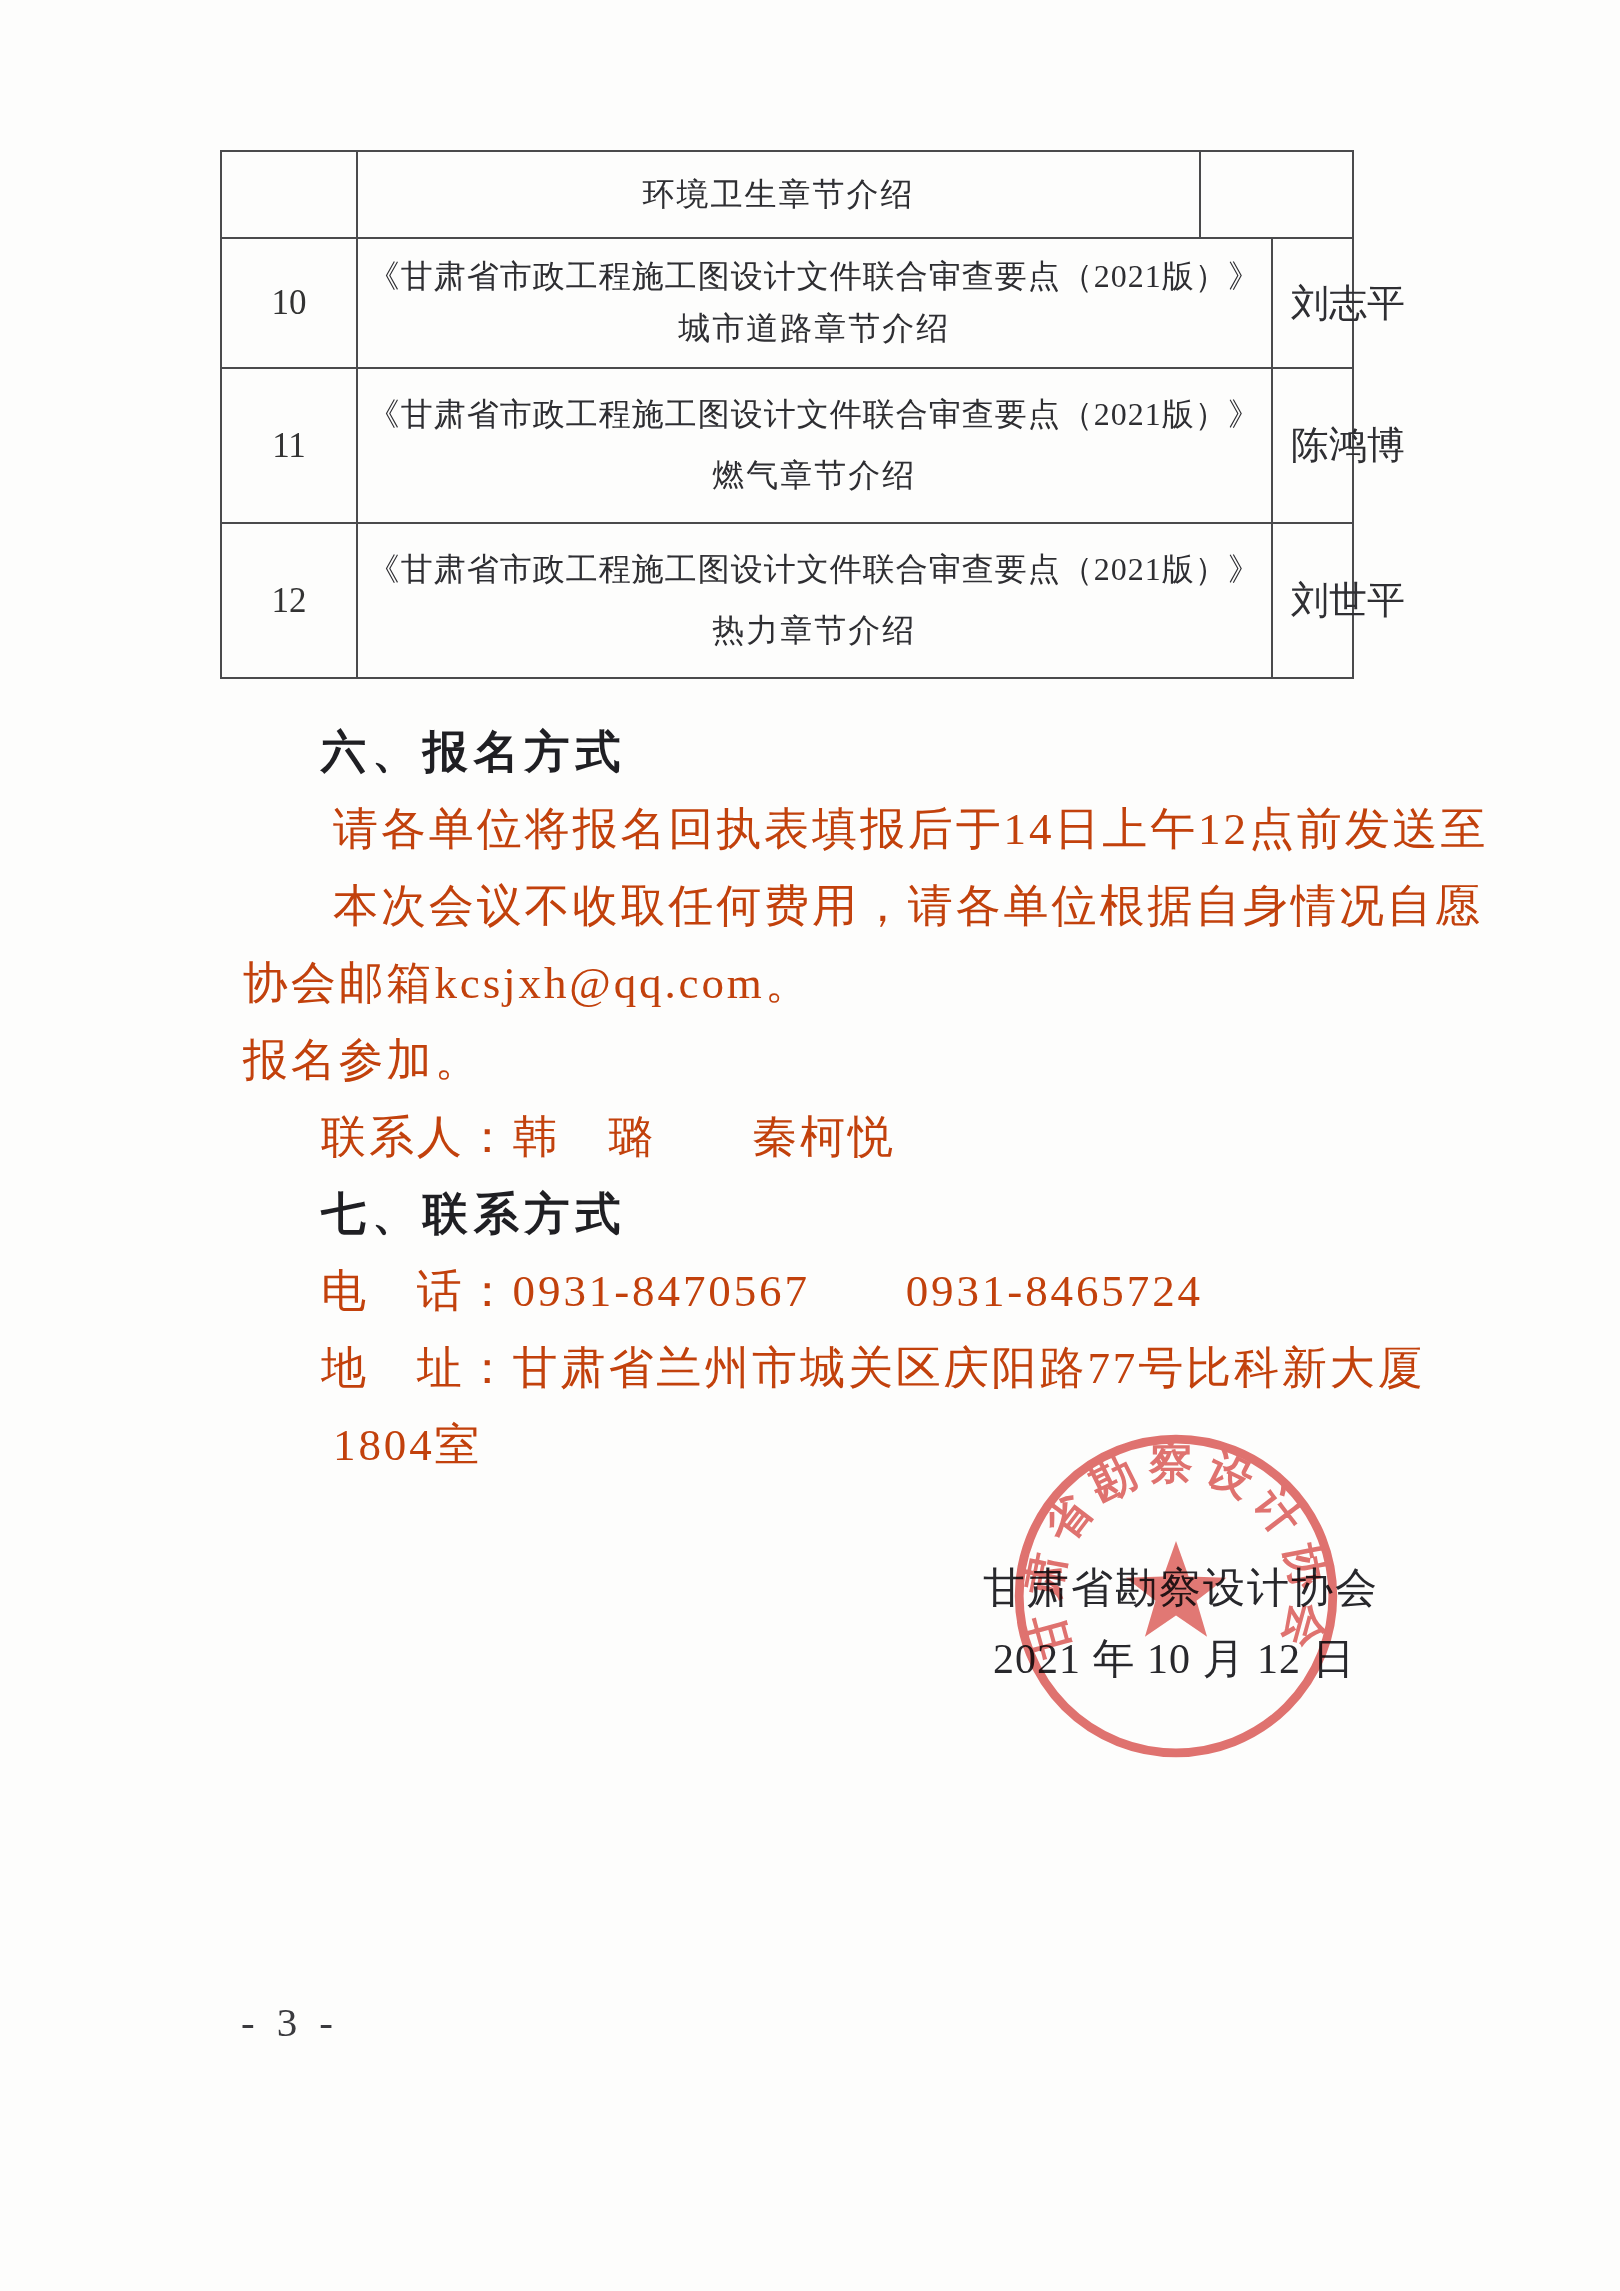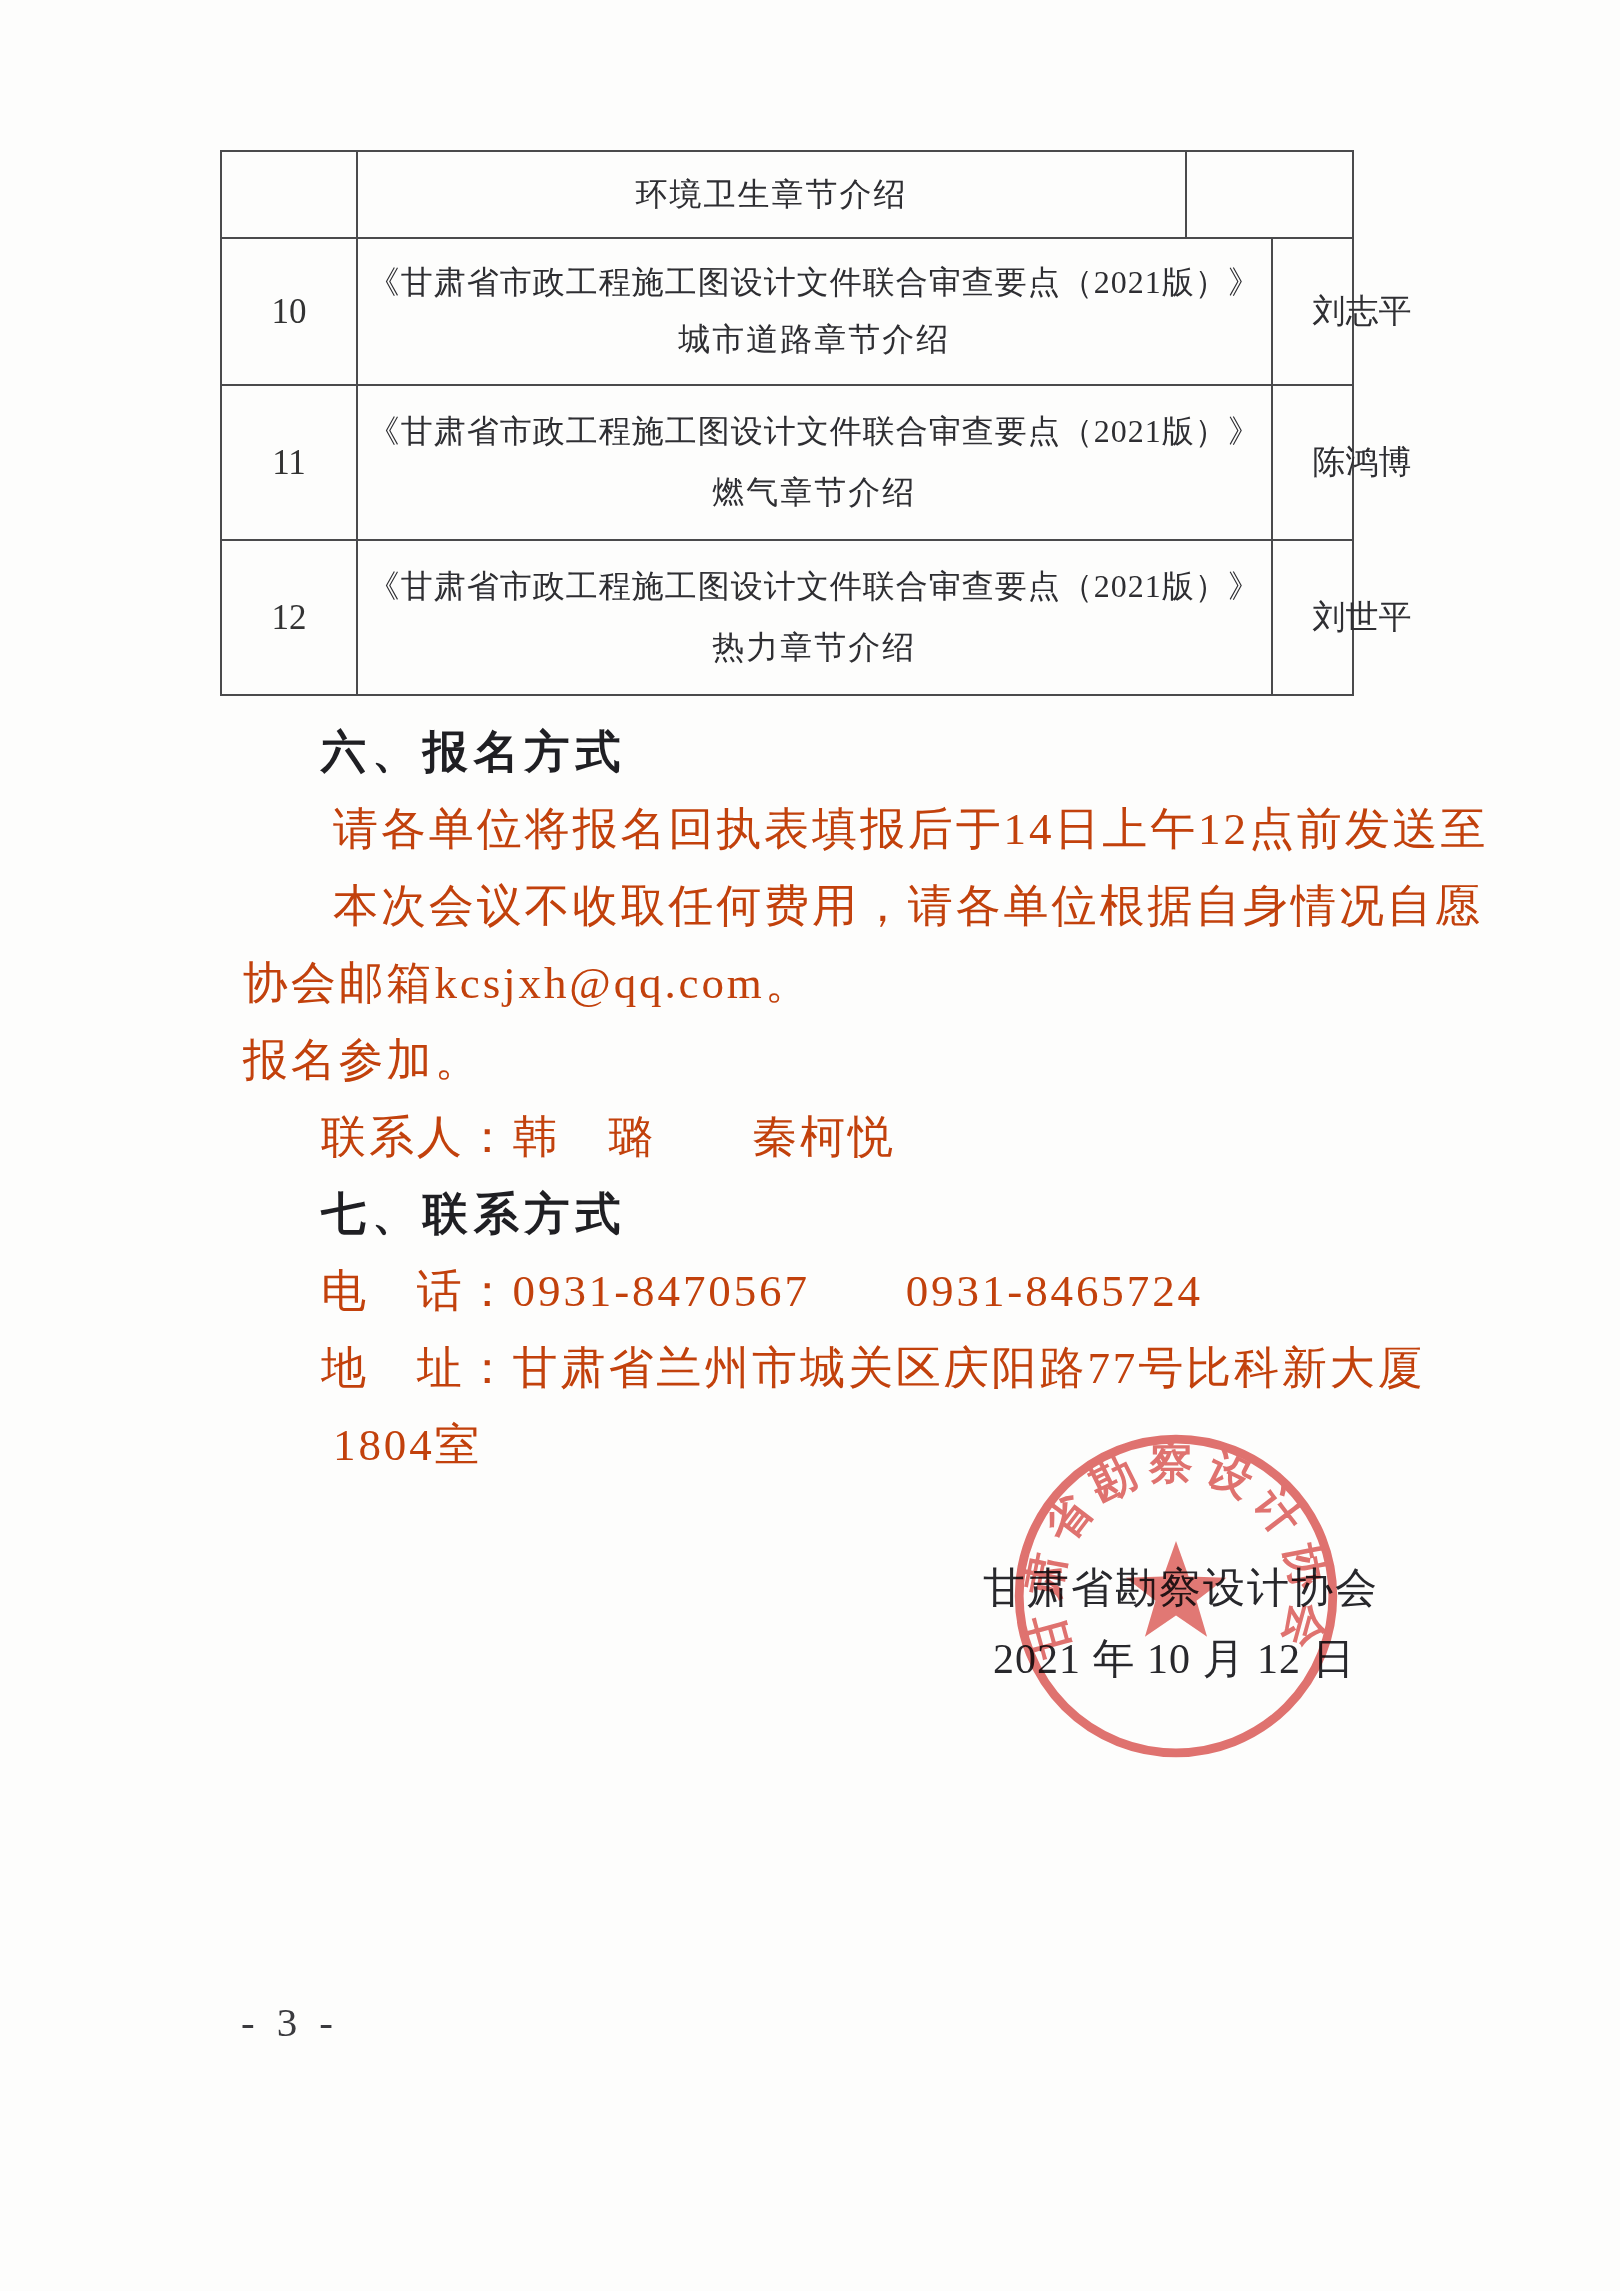--- a/index.html
+++ b/index.html
@@ -18,24 +18,24 @@
     border:2px solid #4a4a4c;
     box-sizing:border-box;
     background:transparent;
   }
   .t-row{display:flex;box-sizing:border-box;}
   .t-row + .t-row{border-top:2px solid #4a4a4c;}
   .t-cell{box-sizing:border-box;display:flex;flex-direction:column;justify-content:center;align-items:center;}
   .c-num{width:134px;flex:0 0 134px;font-size:35px;color:#333;}
   .c-main{flex:1 1 auto;border-left:2px solid #4a4a4c;border-right:2px solid #4a4a4c;
           justify-content:space-evenly;padding:7.8px 9.8px;}
-  .c-name{width:151px;flex:0 0 151px;font-size:33px;color:#2f2f33;margin-left:14px;}
+  .c-name{width:151px;flex:0 0 151px;font-size:38px;color:#2f2f33;}
   .row-partial{height:85px;}
   .row-std{height:155px;}
-  .row-10{height:147px;}
+  .row-10{height:130px;}
   .cell-title{font-size:32px;letter-spacing:1px;color:#2e2e32;white-space:nowrap;}
   .cell-sub{font-size:32px;letter-spacing:2px;color:#2e2e32;white-space:nowrap;}
   
   .content{position:absolute;left:231px;top:714px;width:1134px;}
   .line{height:77px;line-height:77px;font-size:45px;white-space:nowrap;color:#c2410c;}
   .heading{font-weight:700;padding-left:90px;letter-spacing:5.9px;color:#1f1f23;}
   .indent{padding-left:102px;letter-spacing:2.9px;}
   .flush{padding-left:11.8px;letter-spacing:2.9px;}
   .contact{padding-left:90px;letter-spacing:2.9px;}
   

